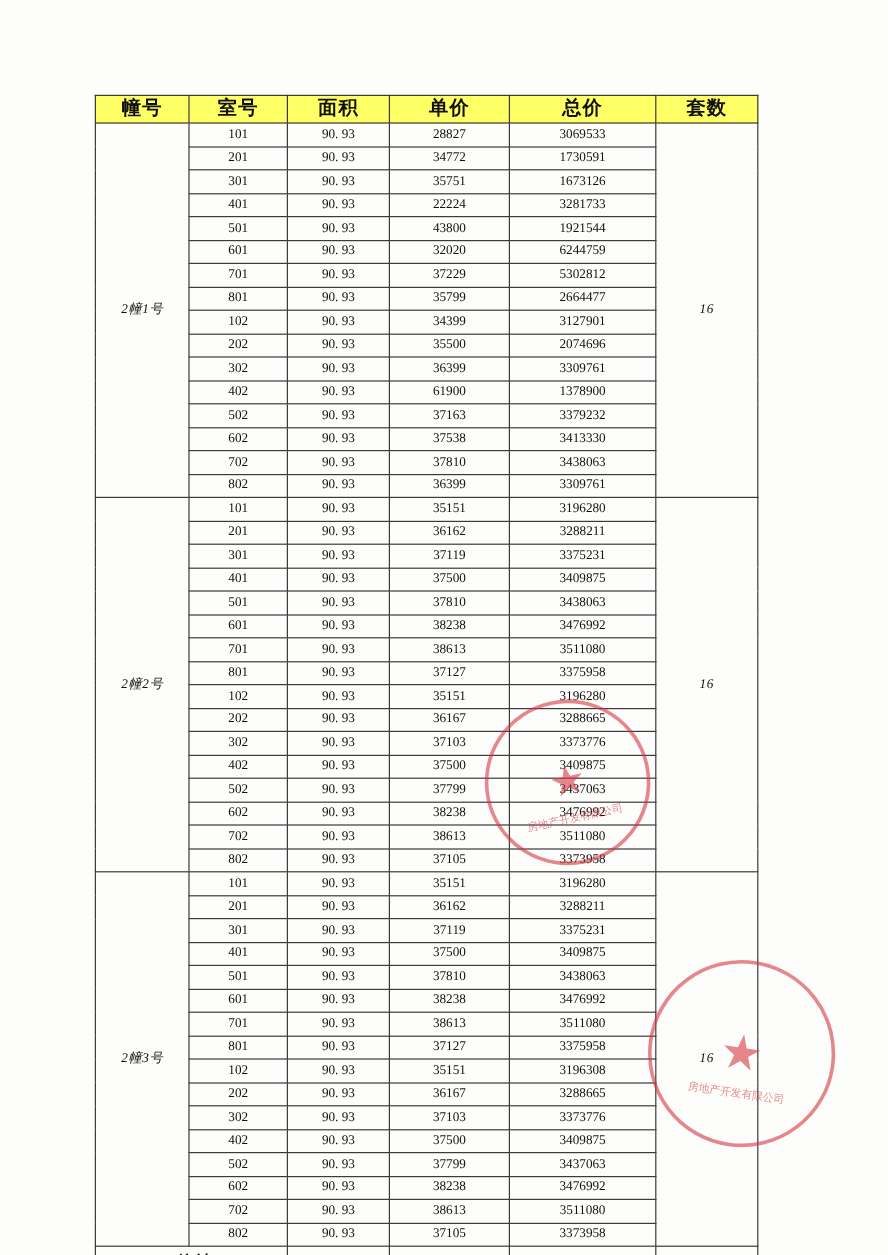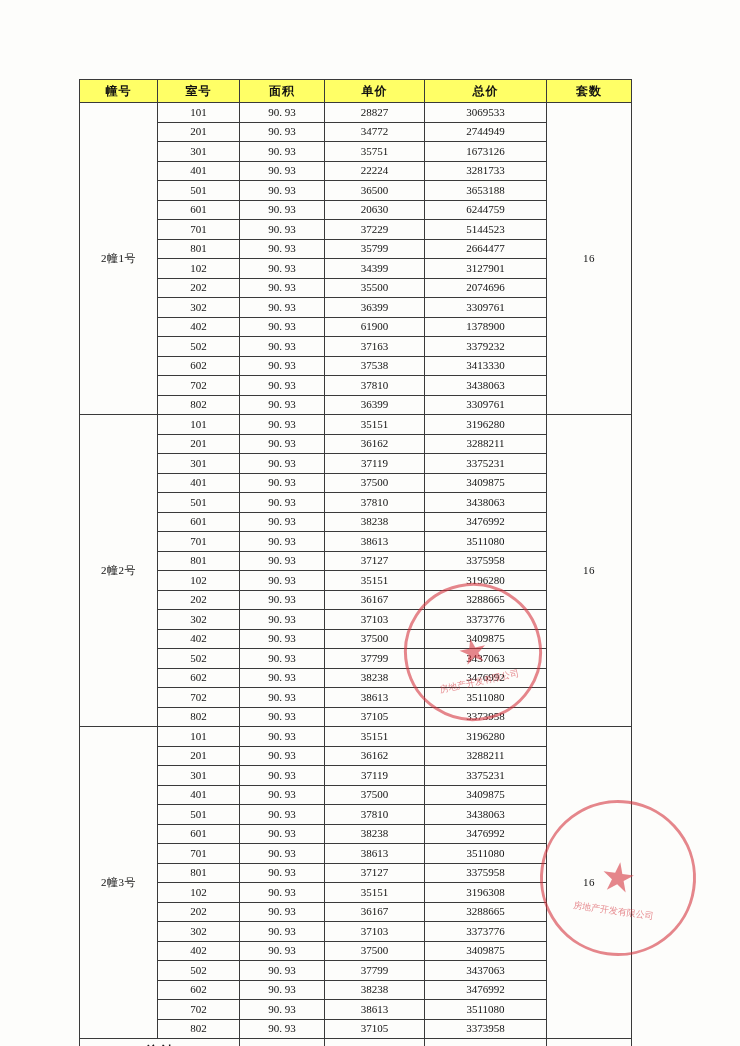--- a/index.html
+++ b/index.html
@@ -44,28 +44,29 @@
     line-height: 1;
     height: 18.5px;
     padding: 0;
     color: #111;
     font-family: "Liberation Serif", serif;
   }
 
   table.price-table thead th {
     background: #ffff66;
     font-weight: bold;
-    font-size: 12px;
+    font-size: 16px;
     height: 22px;
     letter-spacing: 1px;
   }
 
   td.bld, td.sets, td.total-label {
     font-size: 12.5px;
     letter-spacing: 0.5px;
+    font-style: italic;
   }
 
   td.total-label {
     font-weight: bold;
   }
 
   tr.total-row td {
     height: 24px;
     font-size: 12.5px;
   }
@@ -173,51 +174,51 @@
             <td>101</td>
             <td>90. 93</td>
             <td>28827</td>
             <td>3069533</td>
             <td class="sets" rowspan="16">16</td>
           </tr>
           <tr>
             <td>201</td>
             <td>90. 93</td>
             <td>34772</td>
-            <td>2744949</td>
+            <td>1730591</td>
           </tr>
           <tr>
             <td>301</td>
             <td>90. 93</td>
             <td>35751</td>
             <td>1673126</td>
           </tr>
           <tr>
             <td>401</td>
             <td>90. 93</td>
             <td>22224</td>
             <td>3281733</td>
           </tr>
           <tr>
             <td>501</td>
             <td>90. 93</td>
-            <td>36500</td>
-            <td>3653188</td>
+            <td>43800</td>
+            <td>1921544</td>
           </tr>
           <tr>
             <td>601</td>
             <td>90. 93</td>
-            <td>20630</td>
+            <td>32020</td>
             <td>6244759</td>
           </tr>
           <tr>
             <td>701</td>
             <td>90. 93</td>
             <td>37229</td>
-            <td>5144523</td>
+            <td>5302812</td>
           </tr>
           <tr>
             <td>801</td>
             <td>90. 93</td>
             <td>35799</td>
             <td>2664477</td>
           </tr>
           <tr>
             <td>102</td>
             <td>90. 93</td>

